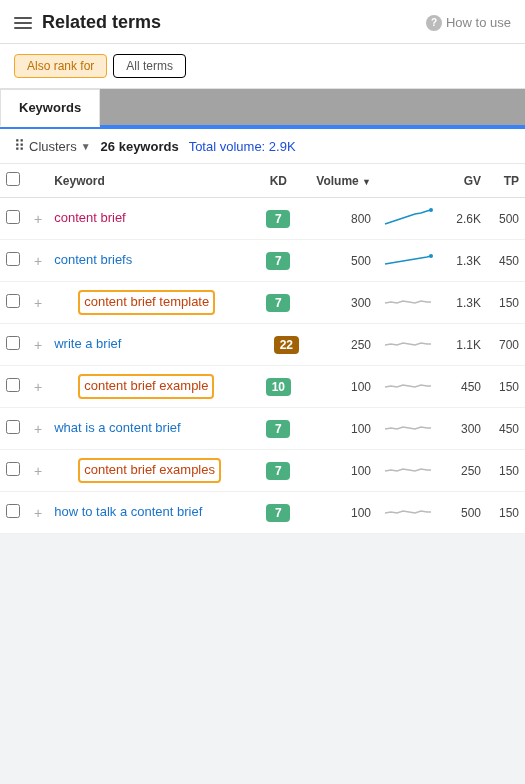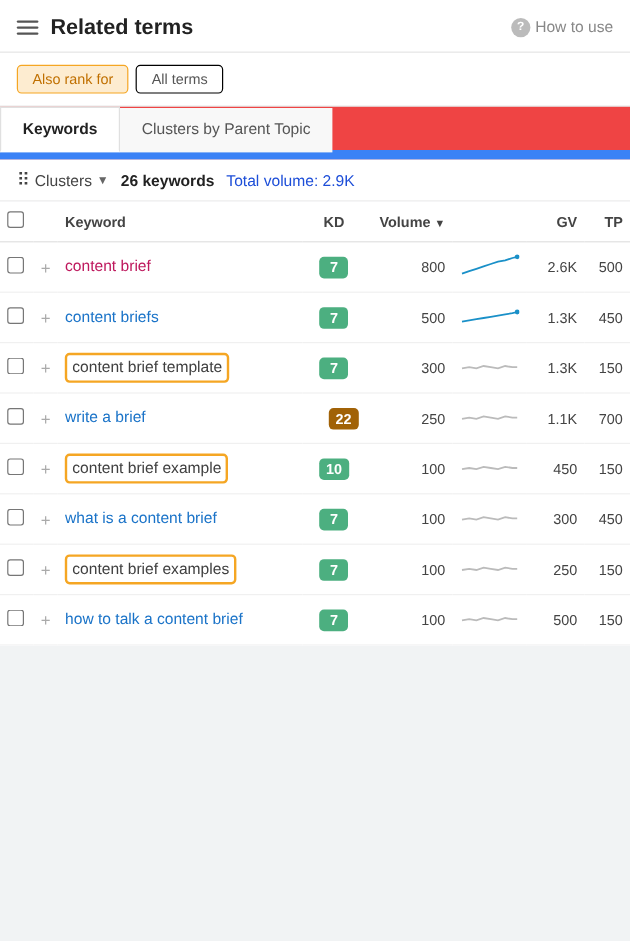--- a/index.html
+++ b/index.html
@@ -84,23 +84,22 @@
     }
     .tab-filter-btn.active {
       background: #fdecd0;
       border-color: #f5a623;
       color: #c07000;
       font-weight: 500;
     }
 
     .section-tabs {
       display: flex;
-      background: #ef4444;
-      border-bottom: 8px solid #3b82f6;
-      align-items: flex-end;
+      background: #a3a3a3;
+      border-bottom: 4px solid #3b82f6;
     }
     .section-tab {
       padding: 10px 18px;
       font-size: 13px;
       cursor: pointer;
       color: #555;
       border-bottom: 2px solid transparent;
       margin-bottom: -2px;
       background: #f8f8f8;
     }
@@ -219,23 +218,24 @@
       height: 14px;
       accent-color: #1a73c8;
     }
 
     
     .keyword-highlight {
       border: 2px solid #f5a623;
       border-radius: 4px;
       padding: 1px 4px;
       display: inline-block;
-      color: #404040;
+      color: #c2410c;
       cursor: pointer;
       line-height: 1.4;
+      margin-left: 24px;
     }
 
     
     .trend-svg {
       width: 50px;
       height: 22px;
     }
 
     .volume-arrow {
       font-size: 9px;
@@ -258,21 +258,20 @@
   </div>
 </div>
 
 <div class="tabs-filter">
   <button class="tab-filter-btn active">Also rank for</button>
   <button class="tab-filter-btn">All terms</button>
 </div>
 
 <div class="section-tabs">
   <div class="section-tab active">Keywords</div>
-  <div class="section-tab">Clusters by Parent Topic</div>
 </div>
 
 <div class="toolbar">
   <div class="clusters-btn">
     <span class="clusters-icon">⠿</span>
     <span>Clusters</span>
     <span class="chevron-down">▼</span>
   </div>
   <span class="keywords-count">26 keywords</span>
   <span class="total-volume">Total volume: 2.9K</span>

